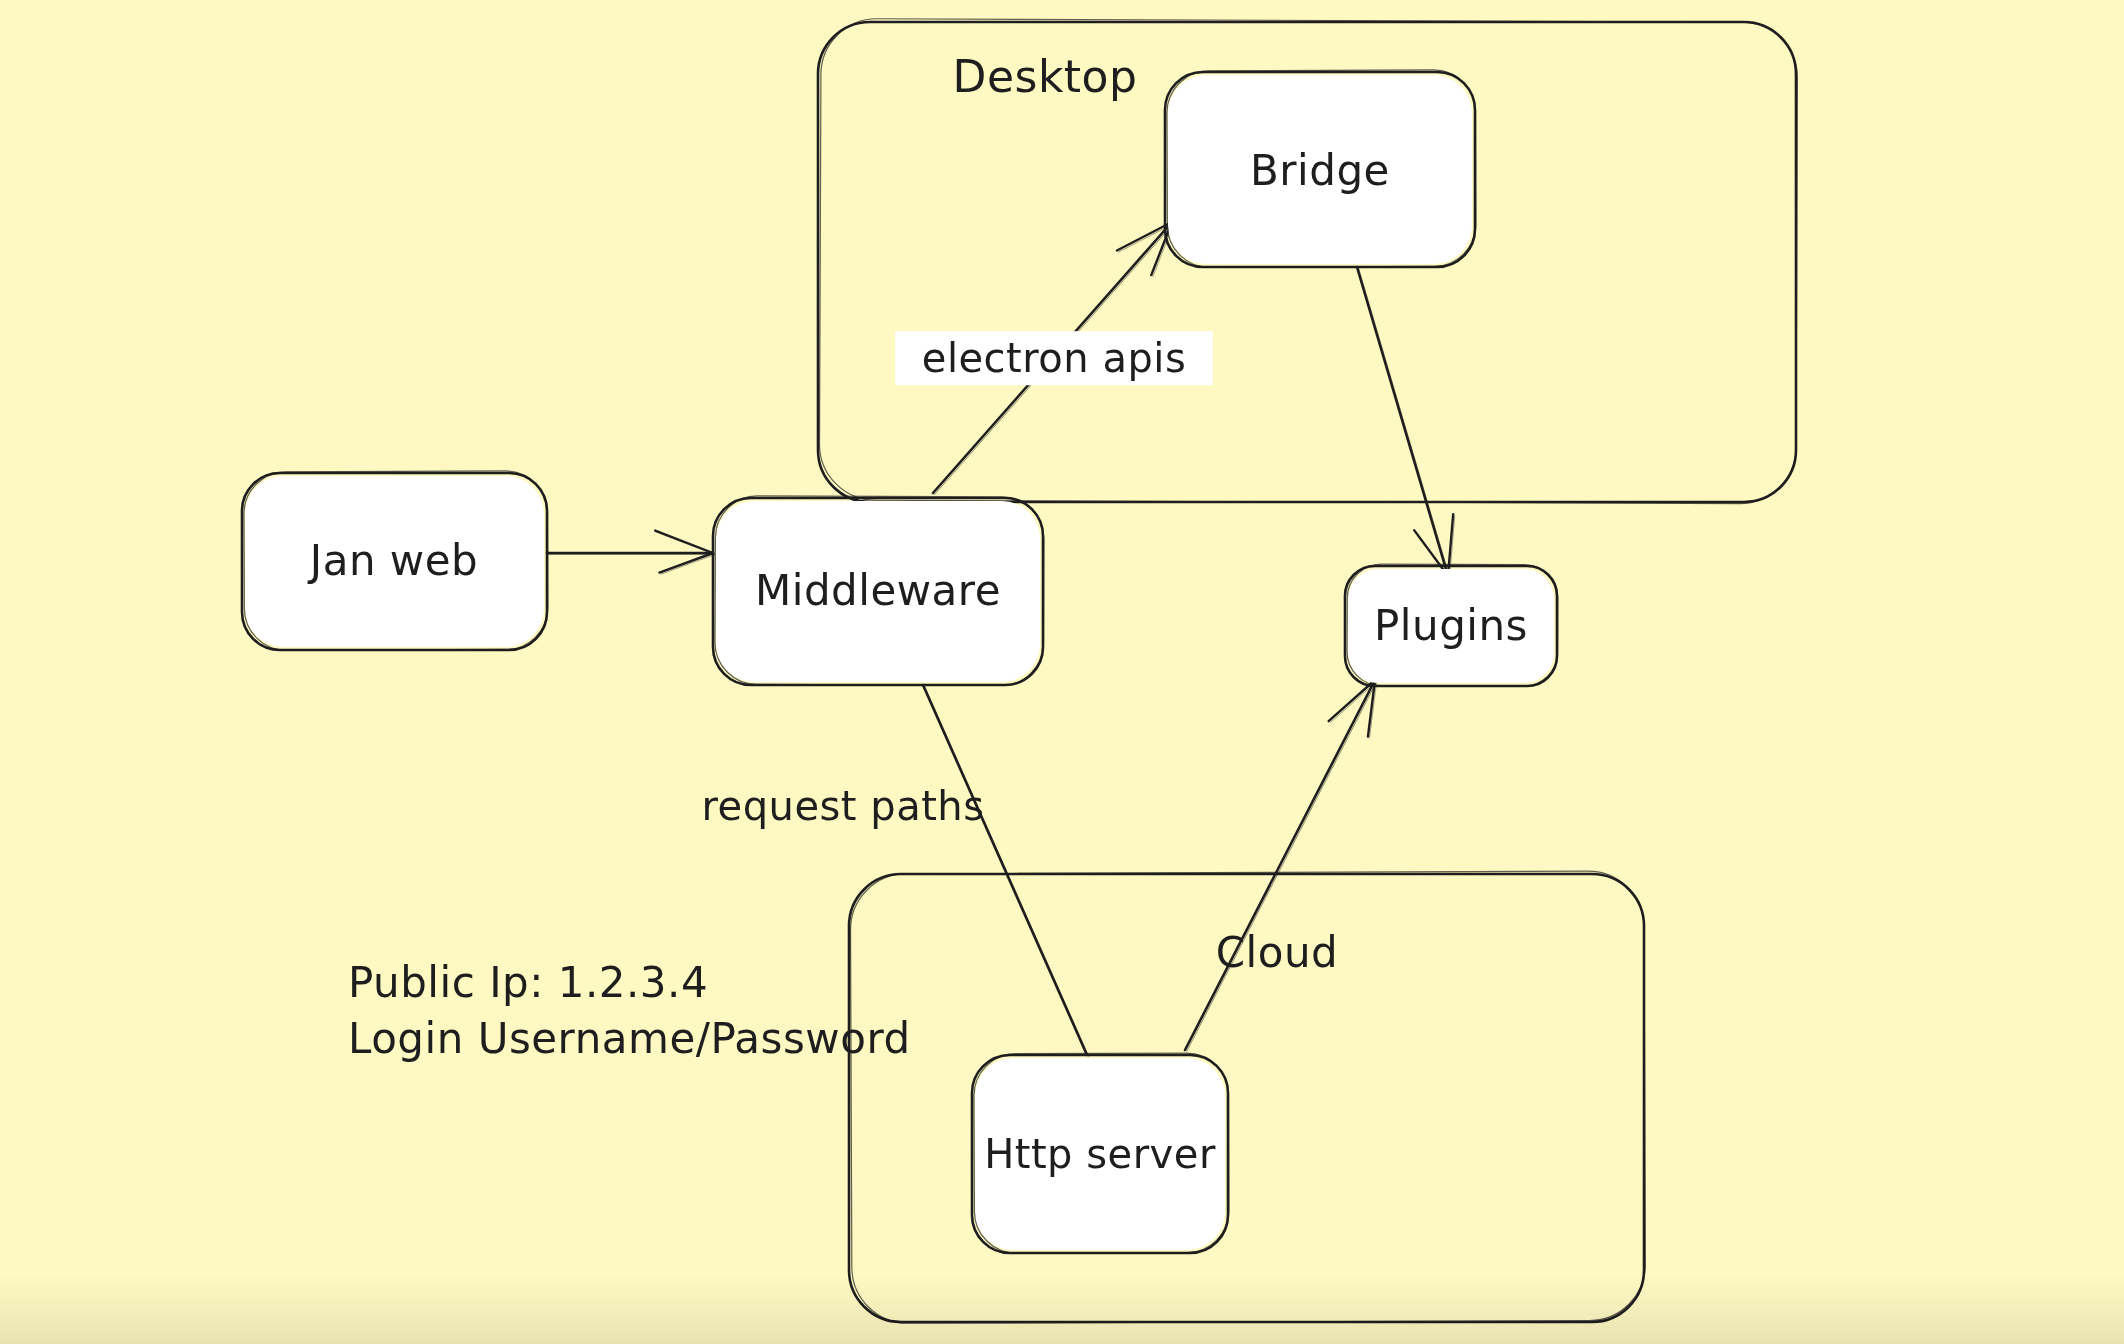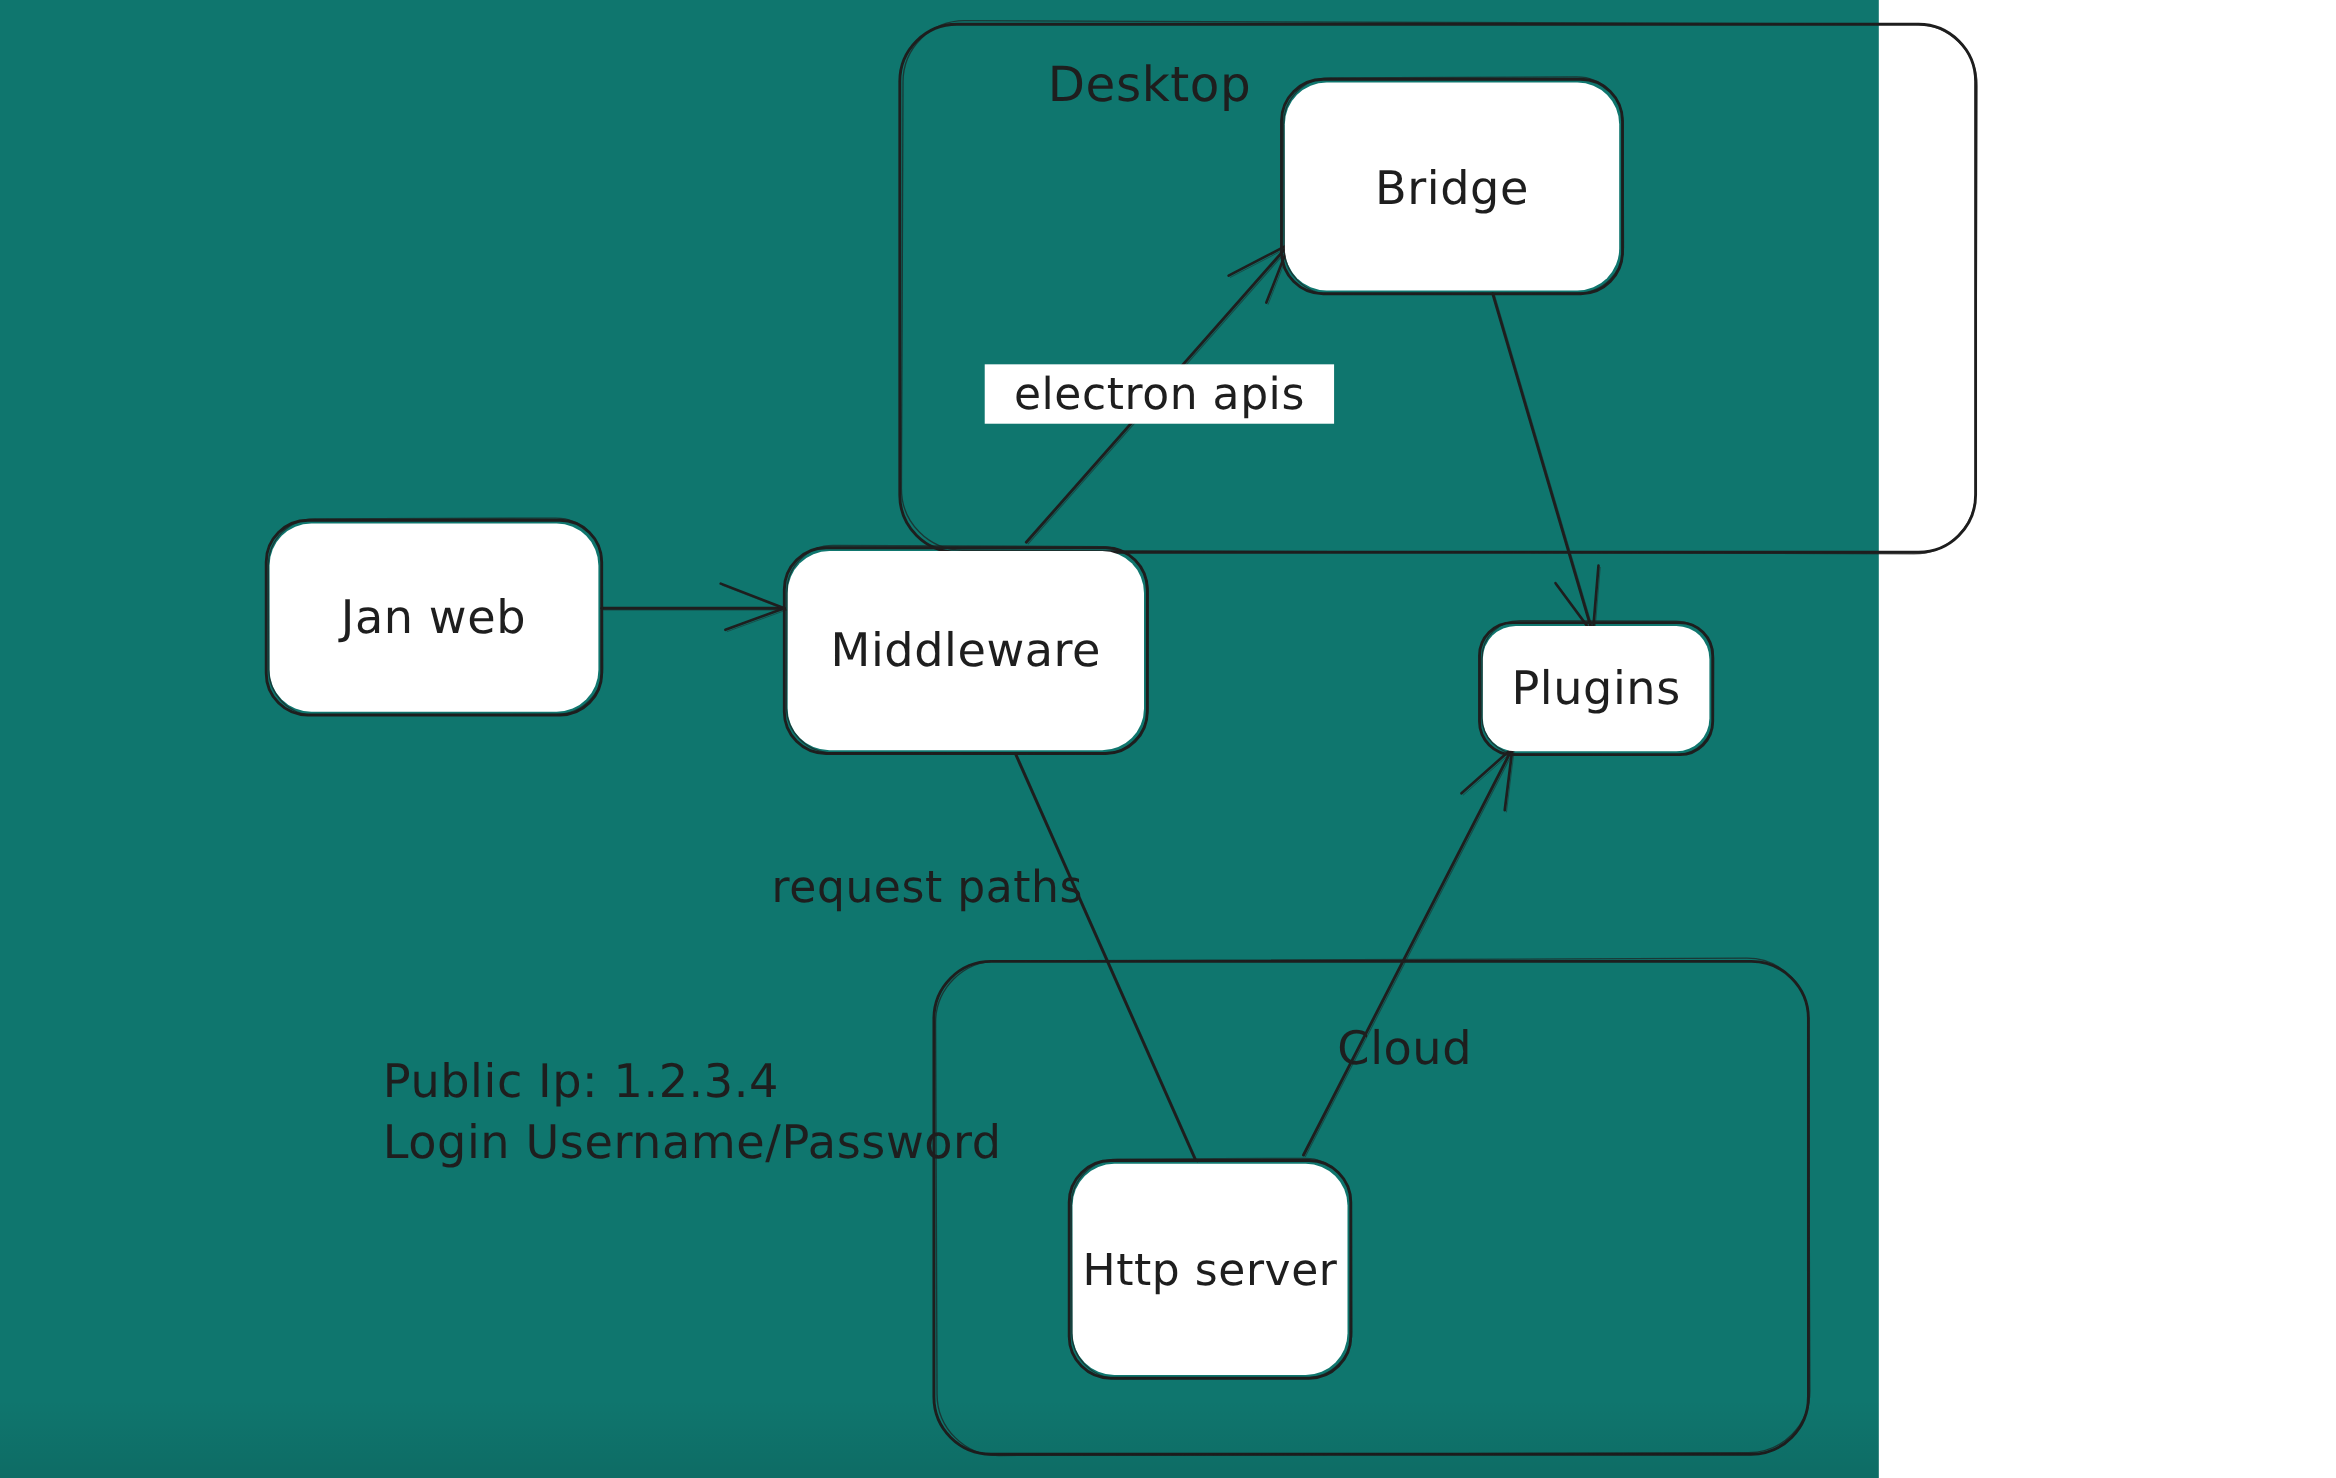--- a/index.html
+++ b/index.html
@@ -4,22 +4,22 @@
 <style>
   html, body {
     margin: 0; padding: 0;
     width: 2124px; height: 1344px;
     background: #ffffff;
     overflow: hidden;
     font-family: "DejaVu Sans", "Liberation Sans", sans-serif;
   }
   .stage {
     position: relative;
-    width: 1708px; height: 1344px;
-    background: #0f766e;
+    width: 2124px; height: 1344px;
+    background: #fef9c3;
   }
   svg#diagram {
     position: absolute; left: 0; top: 0;
     width: 2124px; height: 1344px;
     display: block;
   }
   svg text {
     font-family: "DejaVu Sans", "Liberation Sans", sans-serif;
     letter-spacing: 0.5px;
   }

